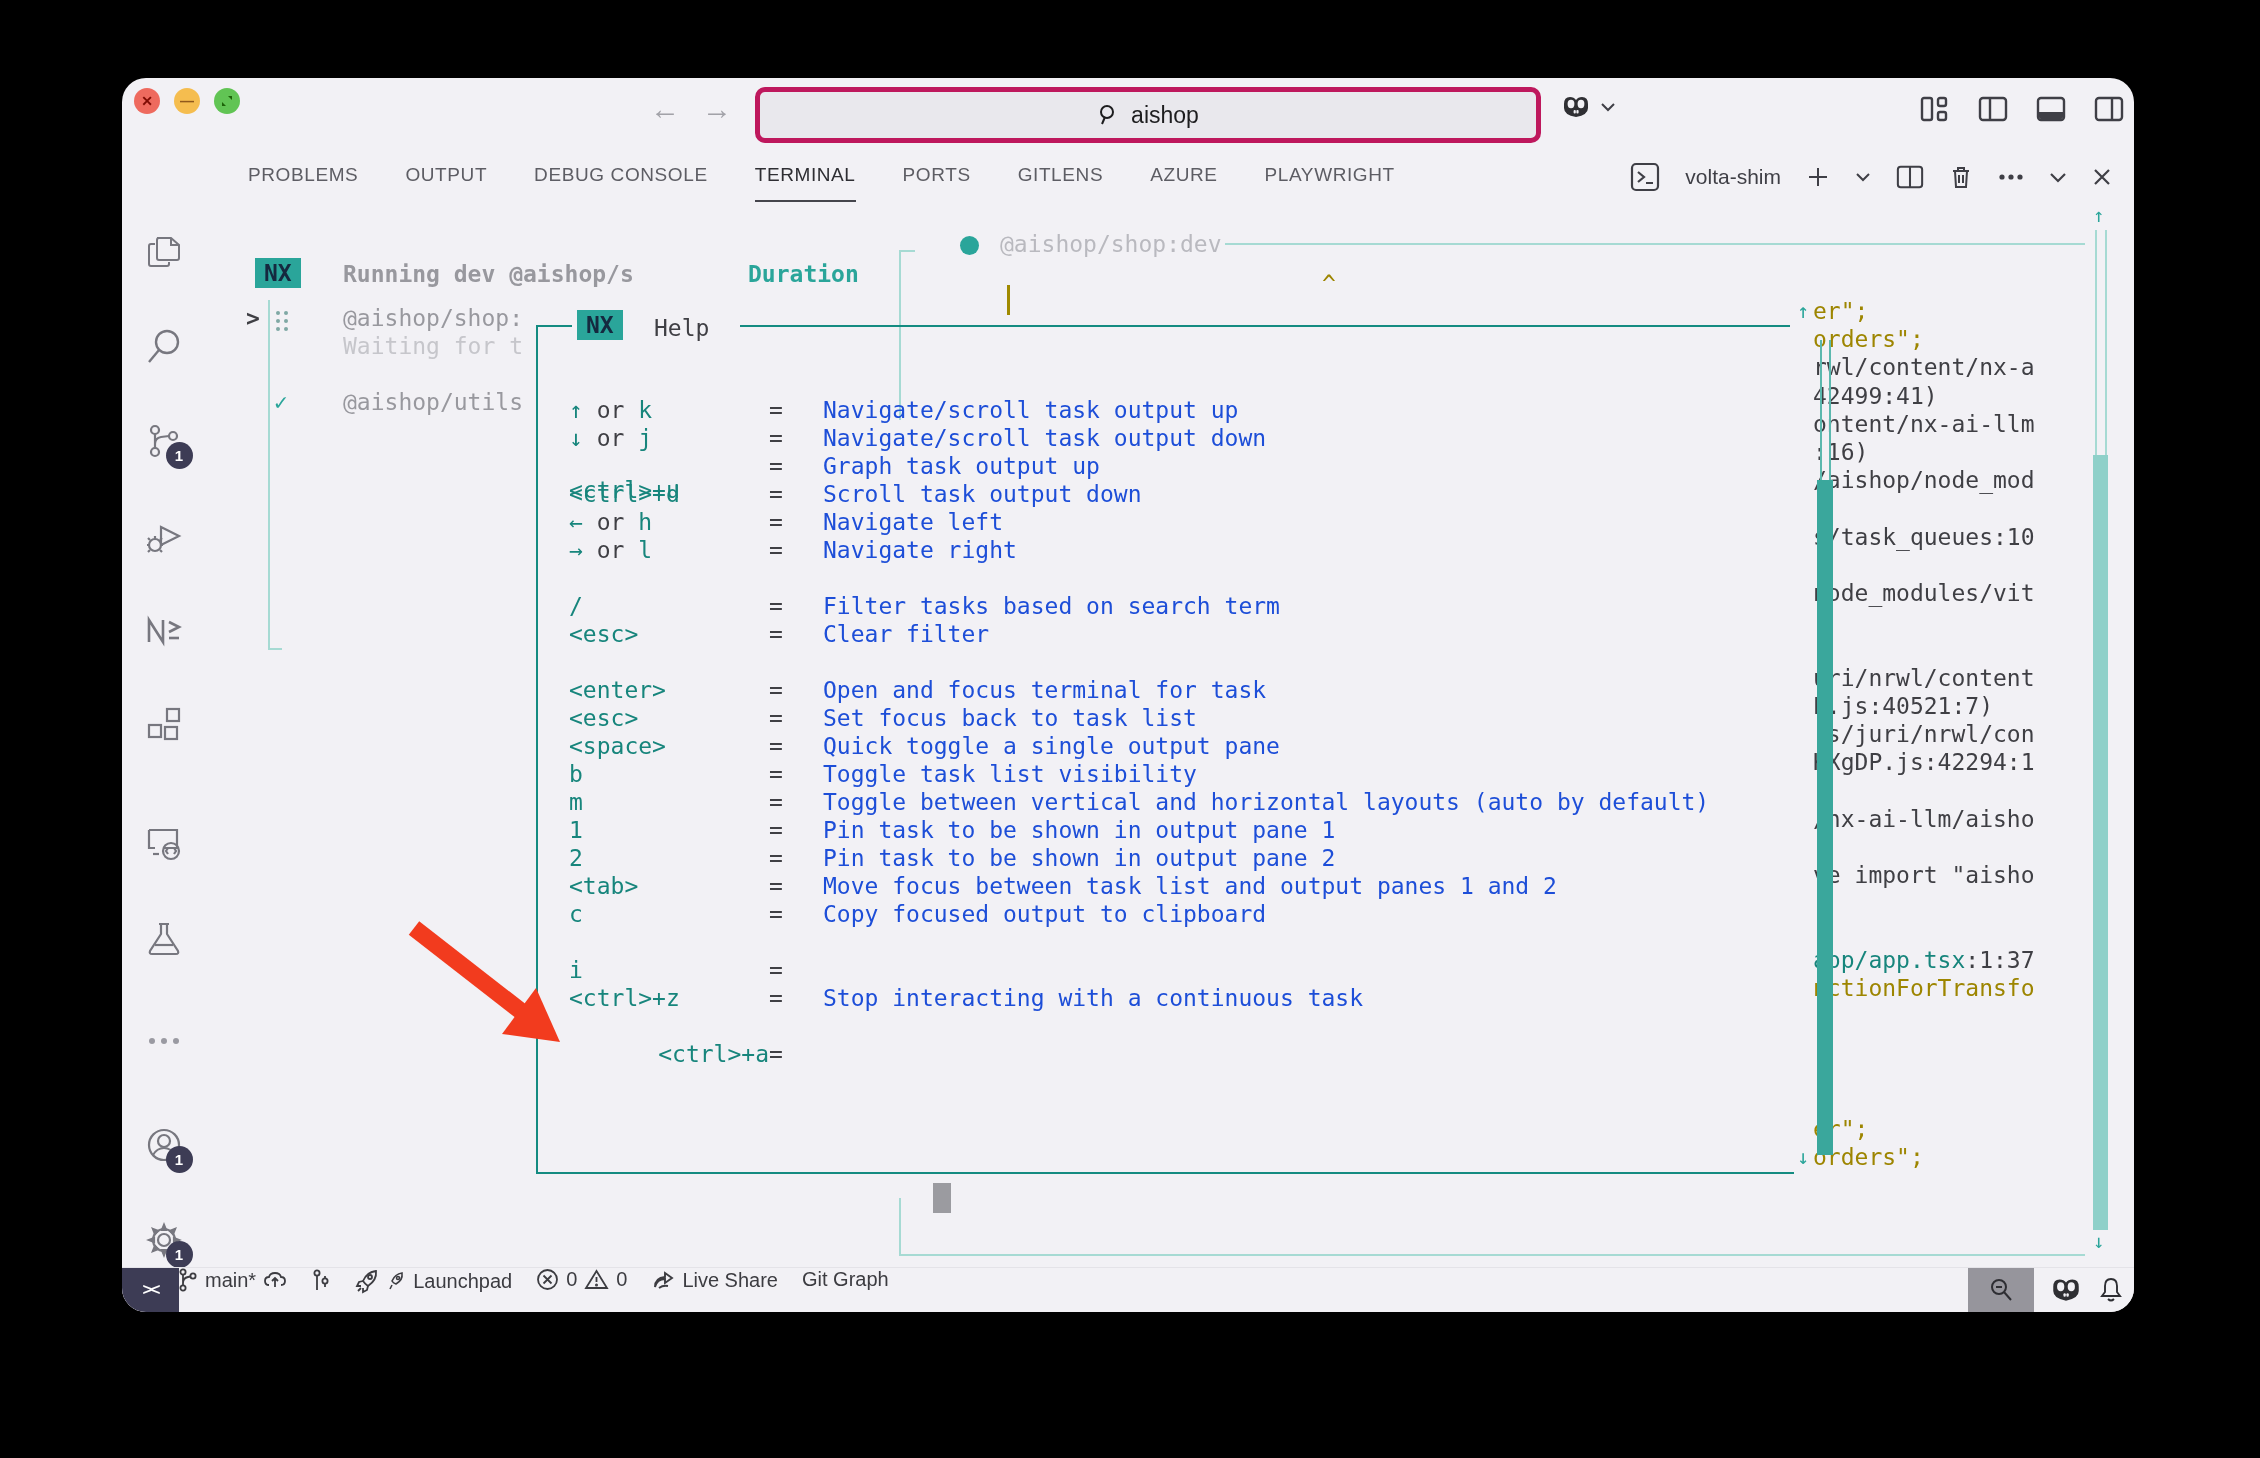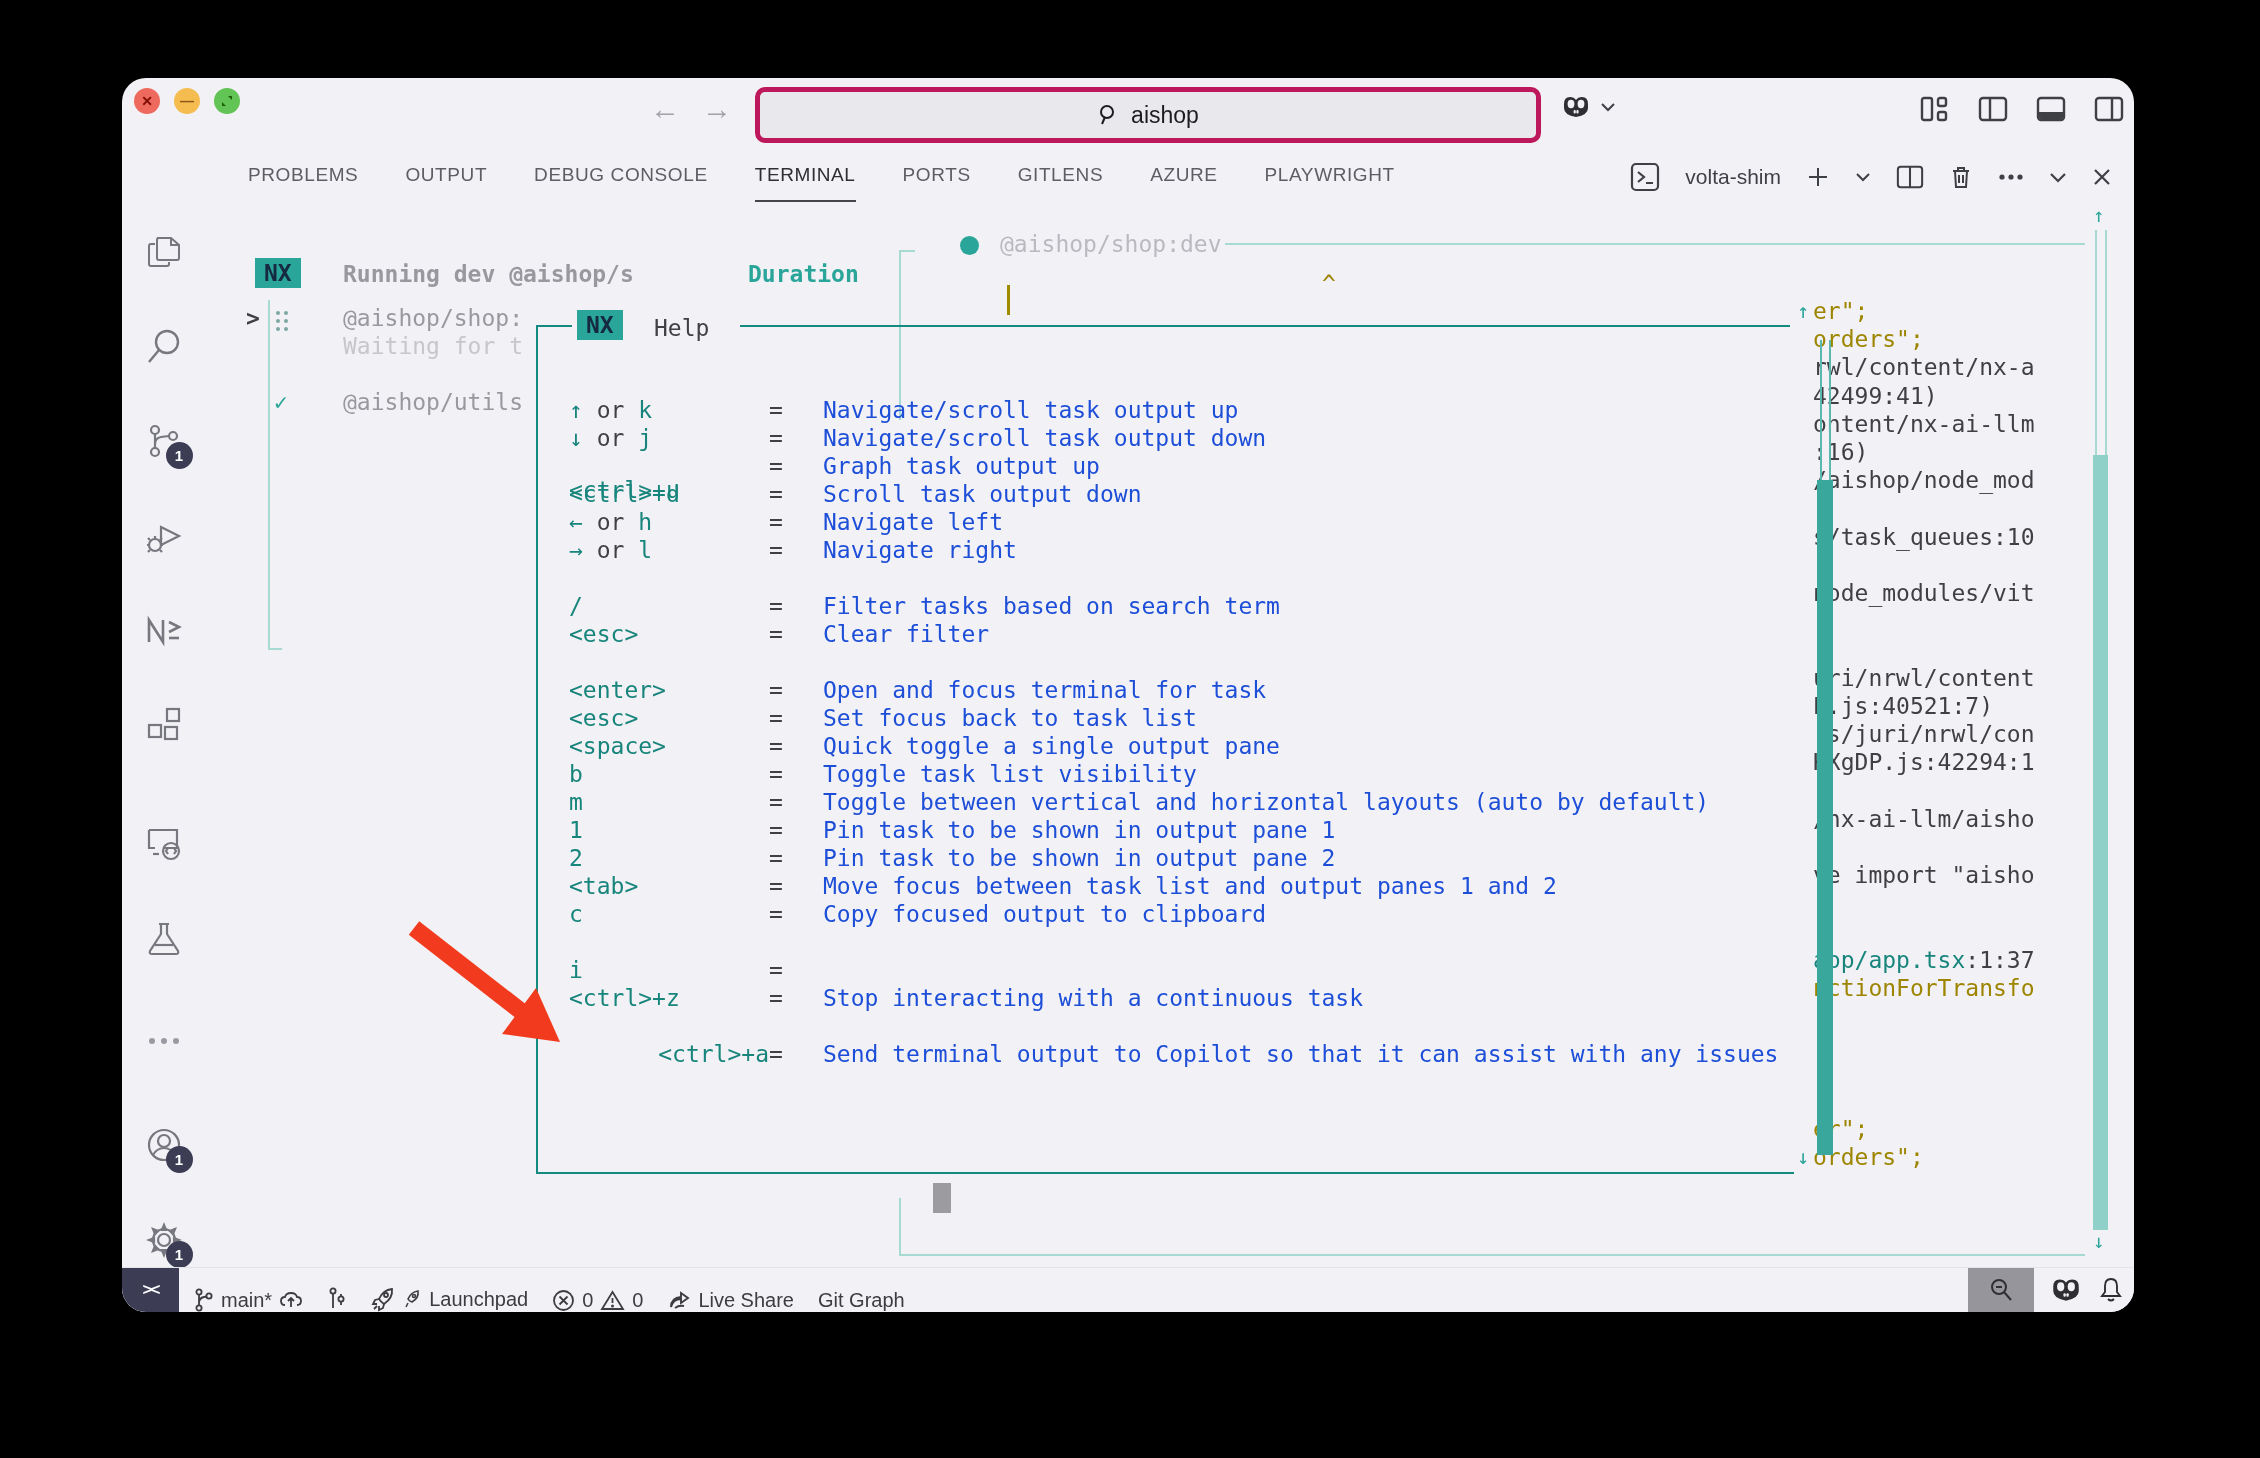--- a/index.html
+++ b/index.html
@@ -40,21 +40,21 @@
   .hrow .k{width:200px;} .hrow .eq{width:54px;color:#3f3f44;} .hrow .d{color:#1d4ed8;}
   .hgap{height:28px;}
   
   #out-lines{position:absolute;left:1691px;top:219px;}
   .oline{position:absolute;font-family:"DejaVu Sans Mono",monospace;font-size:23px;line-height:28px;white-space:pre;}
   .oprefix{position:absolute;left:-16px;font-size:20px;}
   
   .sbar{position:absolute;left:0;right:0;bottom:0;height:44px;background:#f2f1f5;border-top:1px solid #e4e3e8;}
   .sbar-remote{position:absolute;left:0;top:0;width:57px;height:44px;background:#3d3c55;color:#fff;
     display:flex;align-items:center;justify-content:center;font-size:17px;letter-spacing:-2px;font-weight:bold;}
-  .sbar-left{position:absolute;left:72px;top:0;height:44px;display:flex;align-items:flex-end;gap:24px;color:#3c3c41;font-size:20px;}
+  .sbar-left{position:absolute;left:56px;top:0;height:44px;display:flex;align-items:flex-start;gap:24px;color:#3c3c41;font-size:20px;}
   .sitem{display:flex;align-items:center;gap:7px;}
   .sbar-right{position:absolute;right:10px;top:0;height:44px;display:flex;align-items:center;gap:15px;color:#3c3c41;}
   .zoombox{width:66px;height:44px;background:#96959c;display:flex;align-items:center;justify-content:center;}
   svg{display:block;}
 </style>
 </head>
 <body>
 
 <div class="window">
 
@@ -301,21 +301,21 @@
       <div class="hrow"><span class="k" style="color: rgb(23, 133, 124);">b</span><span class="eq">=</span><span class="d">Toggle task list visibility</span></div>
       <div class="hrow"><span class="k" style="color: rgb(23, 133, 124);">m</span><span class="eq">=</span><span class="d">Toggle between vertical and horizontal layouts (auto by default)</span></div>
       <div class="hrow"><span class="k" style="color: rgb(23, 133, 124);">1</span><span class="eq">=</span><span class="d">Pin task to be shown in output pane 1</span></div>
       <div class="hrow"><span class="k" style="color: rgb(23, 133, 124);">2</span><span class="eq">=</span><span class="d">Pin task to be shown in output pane 2</span></div>
       <div class="hrow"><span class="k" style="color: rgb(23, 133, 124);">&lt;tab&gt;</span><span class="eq">=</span><span class="d">Move focus between task list and output panes 1 and 2</span></div>
       <div class="hrow"><span class="k" style="color: rgb(23, 133, 124);">c</span><span class="eq">=</span><span class="d">Copy focused output to clipboard</span></div>
       <div class="hgap"></div>
       <div class="hrow"><span class="k" style="color: rgb(23, 133, 124);">i</span><span class="eq">=</span></div>
       <div class="hrow"><span class="k" style="color: rgb(23, 133, 124);">&lt;ctrl&gt;+z</span><span class="eq">=</span><span class="d">Stop interacting with a continuous task</span></div>
       <div class="hgap"></div>
-      <div class="hrow"><span class="k" style="color: rgb(23, 133, 124); text-align: right;">&lt;ctrl&gt;+a</span><span class="eq">=</span><span class="d">Send terminal output to Copilot so that it can assist with any issues</span></div>
+      <div class="hrow"><span class="k" style="color: rgb(23, 133, 124); text-align: right;">&lt;ctrl&gt;+a</span><span class="eq">=</span></div>
     </div>
 
   <div class="abs mono" style="left:159px;top:1159px;">
     <span class="t-teal">←</span> <span class="t-gray">1/1</span> <span class="t-teal">→</span>
   </div>
   <div class="abs mono" style="left:517px;top:1159px;">
     <span class="t-gray">quit:</span> <span class="t-teal">q</span>  <span class="t-gray">help:</span> <span class="t-teal">?</span>
   </div>
 
   <div id="out-lines">

